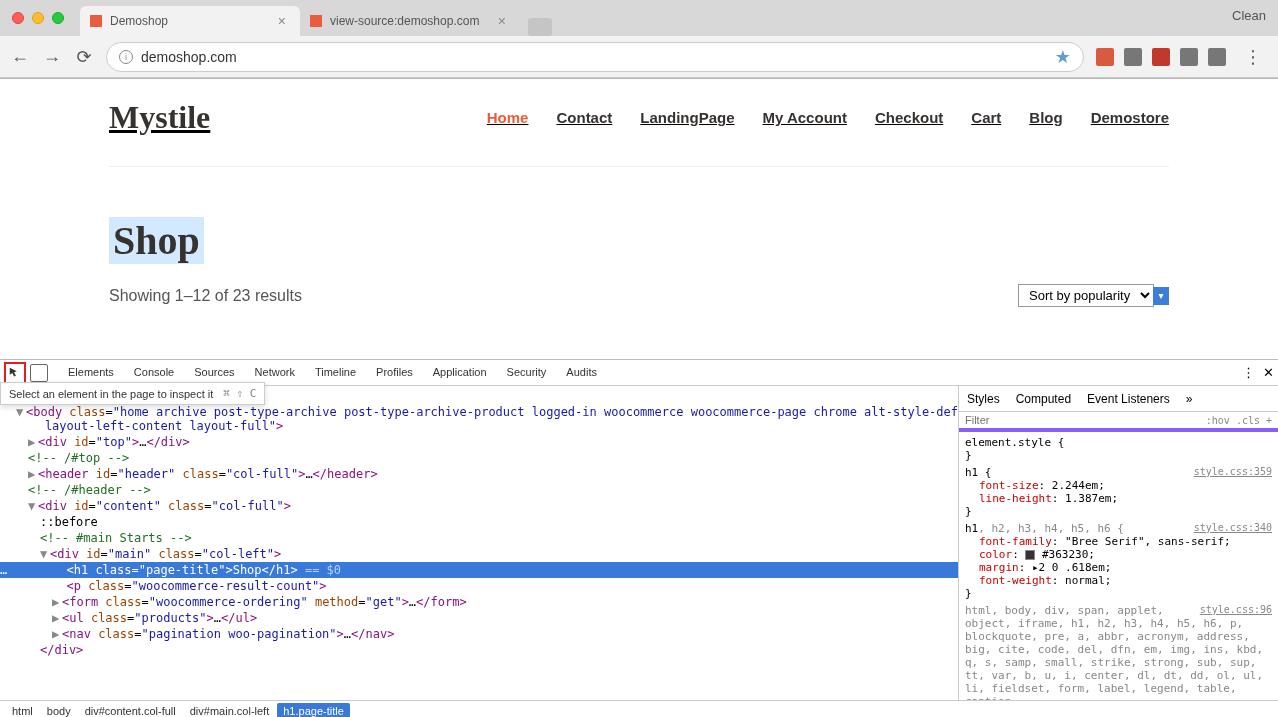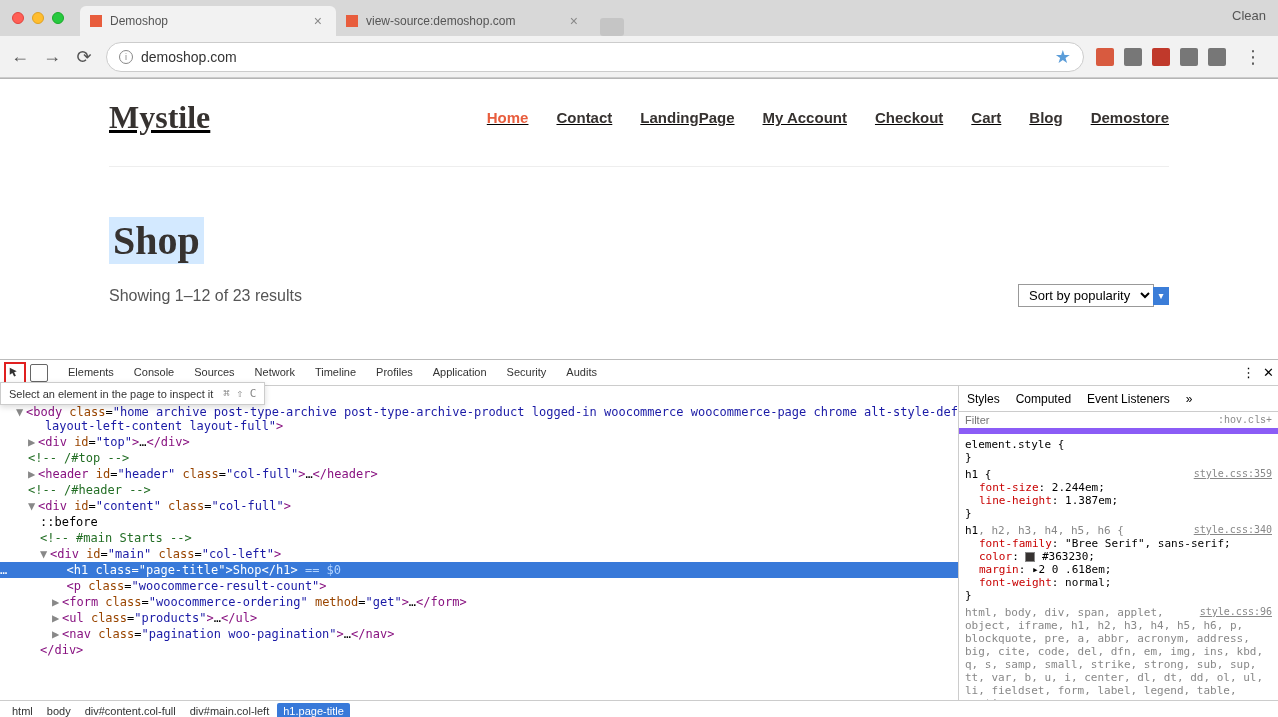--- a/index.html
+++ b/index.html
@@ -7,21 +7,21 @@
 
 
 .browser-chrome { background: #d8d8d8; border-bottom: 1px solid #b5b5b5; }
 .tab-strip { height: 36px; display: flex; align-items: flex-end; padding: 0 8px; position: relative; }
 .traffic-lights { position: absolute; left: 12px; top: 12px; display: flex; gap: 8px; }
 .traffic-light { width: 12px; height: 12px; border-radius: 50%; }
 .tl-red { background: #ff5f56; border: 0.5px solid #e0443e; }
 .tl-yellow { background: #ffbd2e; border: 0.5px solid #dea123; }
 .tl-green { background: #27c93f; border: 0.5px solid #1aab29; }
 .tabs-container { display: flex; margin-left: 72px; height: 30px; align-items: flex-end; }
-.tab { display: flex; align-items: center; padding: 0 10px; height: 30px; width: 256px; border-radius: 6px 6px 0 0; font-size: 12px; color: #555; position: relative; }
+.tab { display: flex; align-items: center; padding: 0 10px; height: 30px; width: 220px; border-radius: 6px 6px 0 0; font-size: 12px; color: #555; position: relative; }
 .tab.active { background: #f2f2f2; }
 .tab-favicon { width: 12px; height: 12px; background: #e85d3d; margin-right: 8px; flex-shrink: 0; }
 .tab-title { flex: 1; white-space: nowrap; overflow: hidden; text-overflow: ellipsis; }
 .tab-close { font-size: 14px; color: #888; padding: 0 4px; }
 .new-tab-btn { width: 24px; height: 18px; background: #c5c5c5; margin-left: 8px; border-radius: 3px; }
 .clean-label { position: absolute; right: 12px; top: 8px; color: #555; font-size: 13px; }
 
 .toolbar { background: #f2f2f2; height: 42px; display: flex; align-items: center; padding: 0 10px; gap: 12px; border-bottom: 1px solid #ccc; }
 .nav-btn { width: 20px; height: 20px; display: flex; align-items: center; justify-content: center; color: #555; font-size: 18px; }
 .address-bar { flex: 1; height: 30px; background: #fff; border: 1px solid #ccc; border-radius: 15px; display: flex; align-items: center; padding: 0 12px; font-size: 14px; color: #333; }
@@ -78,23 +78,23 @@
 .indent-1 { padding-left: 16px; }
 .indent-2 { padding-left: 28px; }
 .indent-3 { padding-left: 40px; }
 .indent-4 { padding-left: 52px; }
 .indent-6 { padding-left: 82px; }
 
 .styles-panel { width: 320px; border-left: 1px solid #ccc; display: flex; flex-direction: column; font-family: Menlo, monospace; font-size: 11px; }
 .styles-tabs { display: flex; height: 26px; border-bottom: 1px solid #ccc; align-items: center; font-family: -apple-system, sans-serif; font-size: 12px; }
 .styles-tab { padding: 4px 8px; }
 .styles-tab.active { background: #fff; }
-.styles-filter { display: flex; align-items: center; padding: 2px 6px; border-bottom: 6px solid #8b5cf6; }
+.styles-filter { display: flex; align-items: center; padding: 2px 6px; border-bottom: 4px solid #8b5cf6; }
 .styles-filter input { border: none; outline: none; flex: 1; font-size: 11px; color: #888; }
-.filter-actions { display: flex; gap: 0; color: #888; font-size: 10px; font-family: Liberation Mono, monospace; }
+.filter-actions { display: flex; gap: 6px; color: #888; font-size: 10px; }
 .styles-rules { flex: 1; overflow: auto; padding: 4px 6px; }
 .rule-block { margin-bottom: 4px; }
 .selector { color: #000; }
 .selector .dim { color: #888; }
 .source-link { float: right; color: #888; text-decoration: underline; font-size: 10px; }
 .prop { padding-left: 14px; }
 .prop-name { color: #c80000; }
 .prop-val { color: #000; }
 .swatch { display: inline-block; width: 10px; height: 10px; border: 1px solid #888; vertical-align: middle; background: #363230; }
 .reset-rule { color: #888; word-wrap: break-word; }

